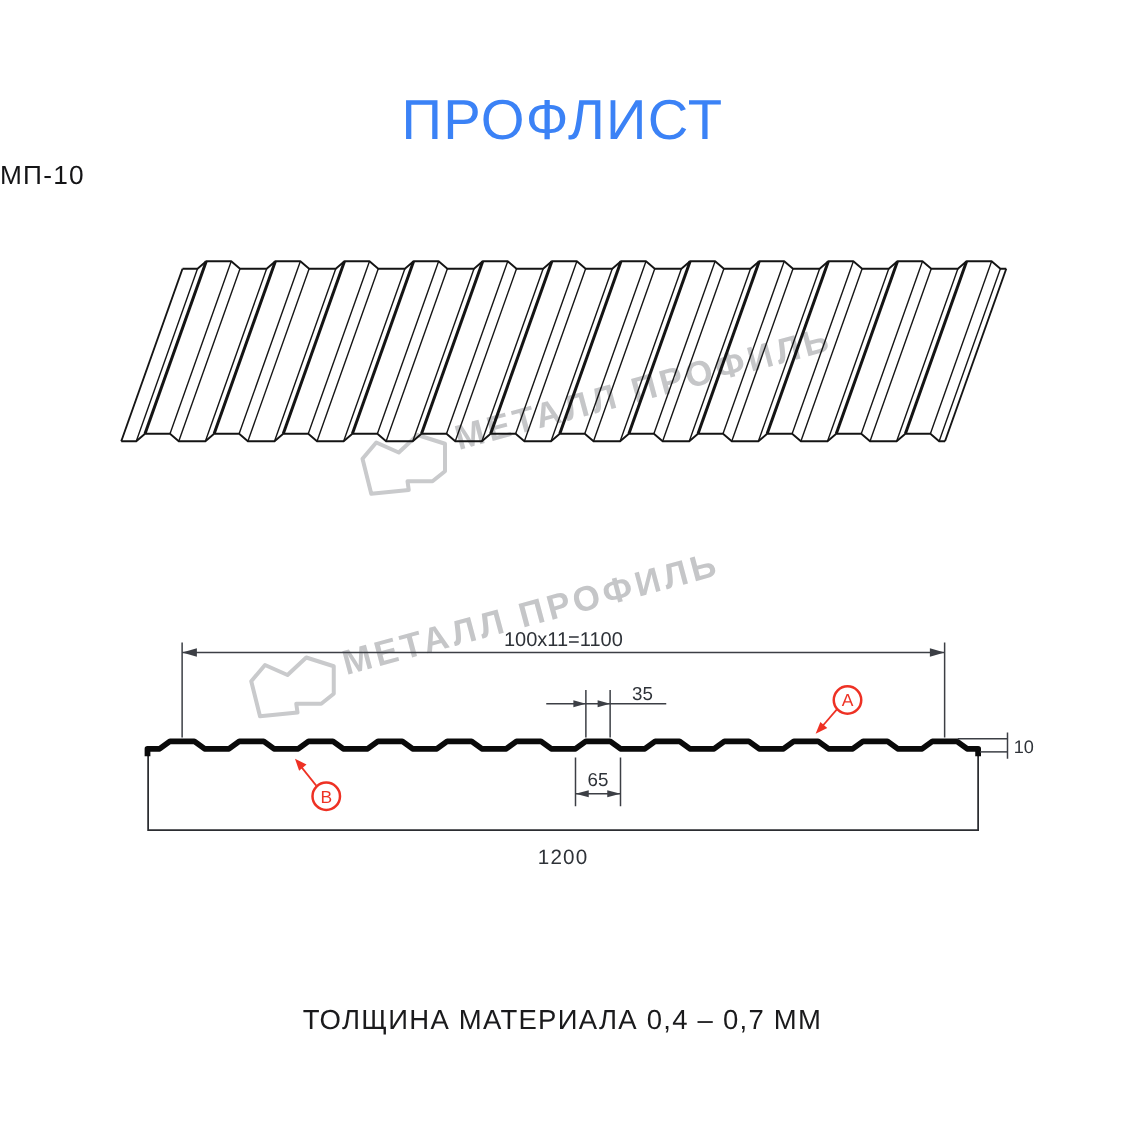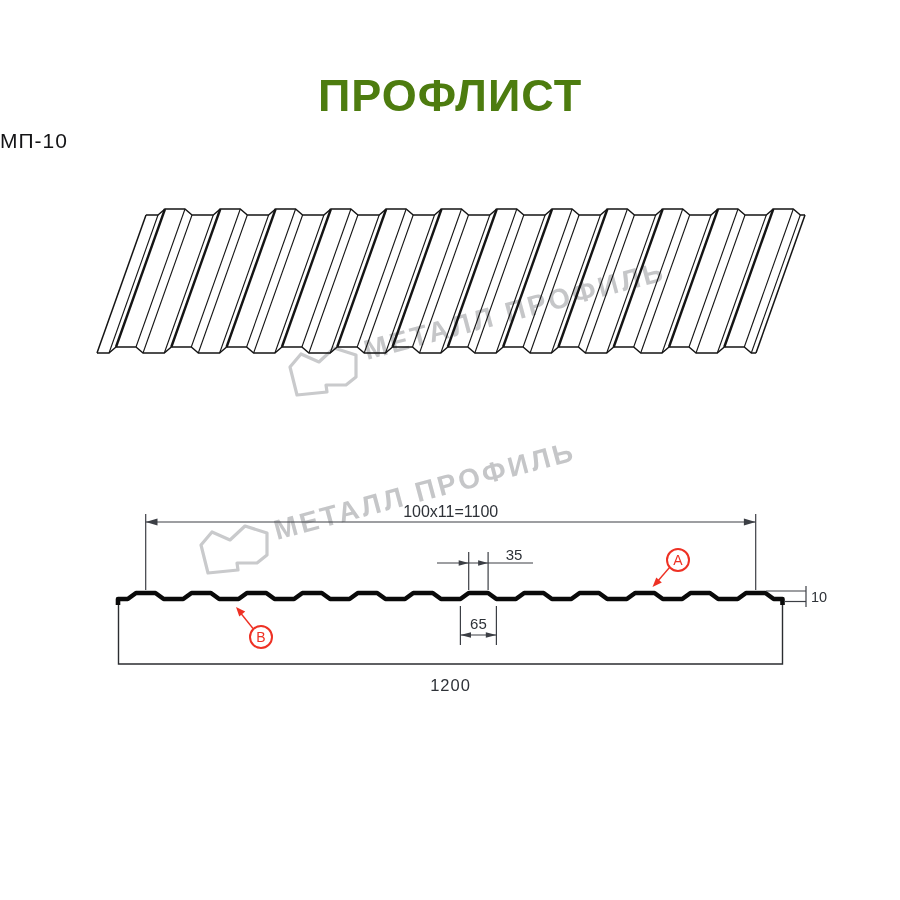--- a/index.html
+++ b/index.html
@@ -1,19 +1,19 @@
 <!DOCTYPE html>
 <html><head>
 <meta charset="utf-8">
 <style>
   html,body{margin:0;padding:0;background:#ffffff;}
   .page{position:relative;width:900px;height:900px;background:#ffffff;overflow:hidden;
         font-family:"Liberation Sans",sans-serif;}
   .title{position:absolute;left:0;top:70px;width:100%;text-align:center;
-         font-size:45px;font-weight:700;letter-spacing:1px;color:#4d7c0f;margin:0;}
+         font-size:45px;font-weight:400;letter-spacing:1px;color:#3b82f6;margin:0;}
   .subtitle{position:absolute;left:0;top:129px;width:100%;text-align:left;
          font-size:21px;font-weight:400;letter-spacing:1px;color:#141416;}
   .footer-note{position:absolute;left:0;top:803px;width:100%;text-align:center;
          font-size:22px;font-weight:400;letter-spacing:1px;color:#1a1a1c;}
   svg{position:absolute;overflow:visible;}
   .wm-text{font-family:"Liberation Sans",sans-serif;font-size:28px;font-weight:700;
            letter-spacing:3px;fill:#c5c6c8;}
   .wm-logo{fill:none;stroke:#c9cacc;stroke-width:3.2;stroke-linejoin:round;}
   
   .edge{fill:none;stroke:#141414;stroke-width:1.5;stroke-linejoin:round;}
@@ -153,14 +153,15 @@
     <text class="redtext" x="678" y="565" text-anchor="middle">A</text>
     <line class="redline" x1="669.5" y1="567.5" x2="657" y2="582"></line>
     <polygon class="redarrow" points="652.5,587 656.3,577.6 661.8,582.4"></polygon>
 
     <circle class="red" cx="261" cy="637" r="11"></circle>
     <text class="redtext" x="261" y="642" text-anchor="middle">B</text>
     <line class="redline" x1="253" y1="628.5" x2="241" y2="613.5"></line>
     <polygon class="redarrow" points="236,607 239.3,616.6 245.2,611.6"></polygon>
   </svg>
 
+  <div class="footer-note">ТОЛЩИНА МАТЕРИАЛА 0,4 – 0,7 ММ</div>
 
 </div>
 
 </body></html>

